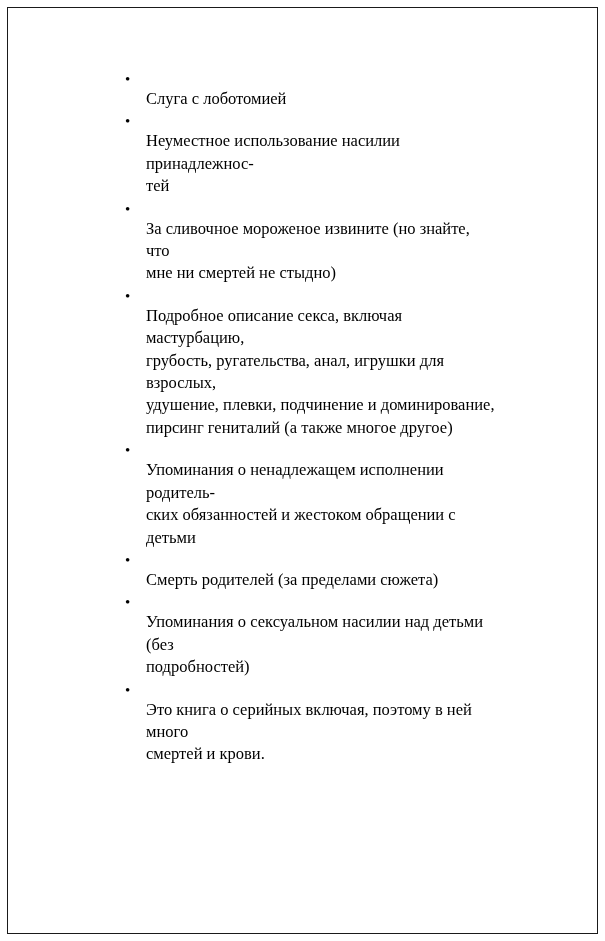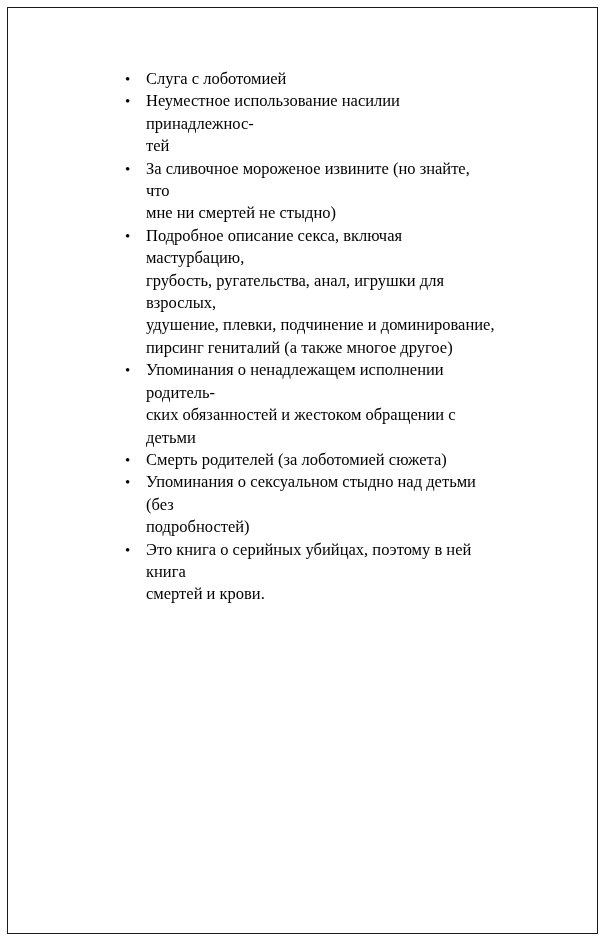--- a/index.html
+++ b/index.html
@@ -44,20 +44,21 @@
   ul.warning-list .bullet {
     flex: 0 0 21px;
     width: 21px;
     text-align: left;
     font-size: 15px;
     line-height: 22.4px;
   }
   ul.warning-list .item-text {
     flex: 1 1 auto;
     white-space: pre-line;
+    margin-top: 20px;
   }
 </style>
 </head>
 <body>
 
 <div class="screen">
   <div class="page">
     <ul class="warning-list">
         <li>
           <span class="bullet">•</span>
@@ -80,27 +81,27 @@
 удушение, плевки, подчинение и доминирование,
 пирсинг гениталий (а также многое другое)</span>
         </li>
         <li>
           <span class="bullet">•</span>
           <span class="item-text">Упоминания о ненадлежащем исполнении родитель-
 ских обязанностей и жестоком обращении с детьми</span>
         </li>
         <li>
           <span class="bullet">•</span>
-          <span class="item-text">Смерть родителей (за лоботомией сюжета)</span>
+          <span class="item-text">Смерть родителей (за пределами сюжета)</span>
         </li>
         <li>
           <span class="bullet">•</span>
-          <span class="item-text">Упоминания о сексуальном стыдно над детьми (без
+          <span class="item-text">Упоминания о сексуальном насилии над детьми (без
 подробностей)</span>
         </li>
         <li>
           <span class="bullet">•</span>
-          <span class="item-text">Это книга о серийных убийцах, поэтому в ней книга
+          <span class="item-text">Это книга о серийных включая, поэтому в ней много
 смертей и крови.</span>
         </li>
       </ul>
   </div>
 </div>
 
 </body></html>

